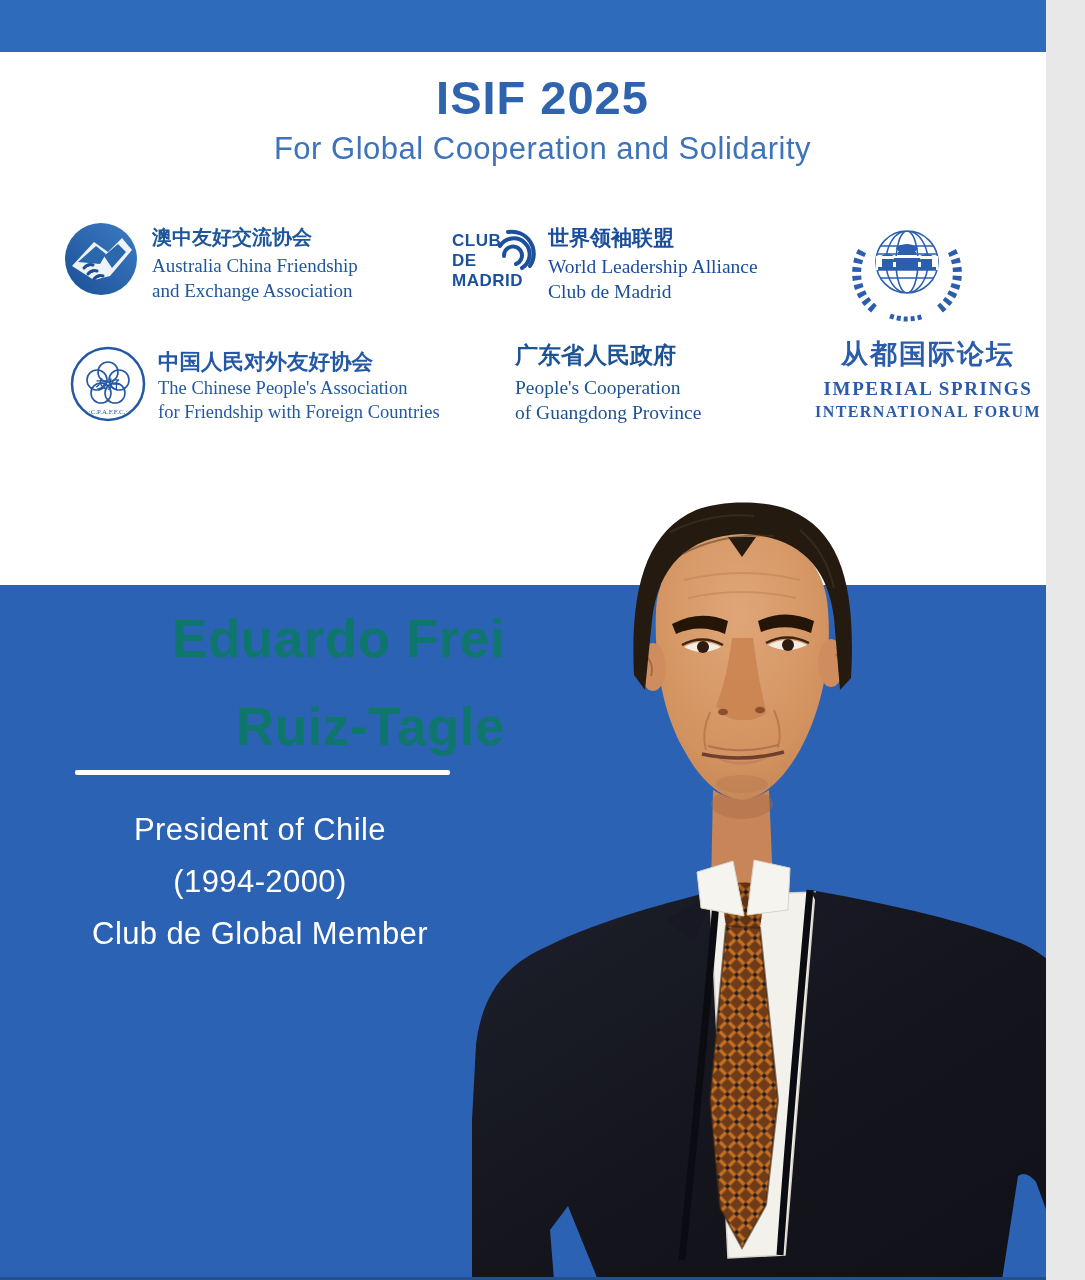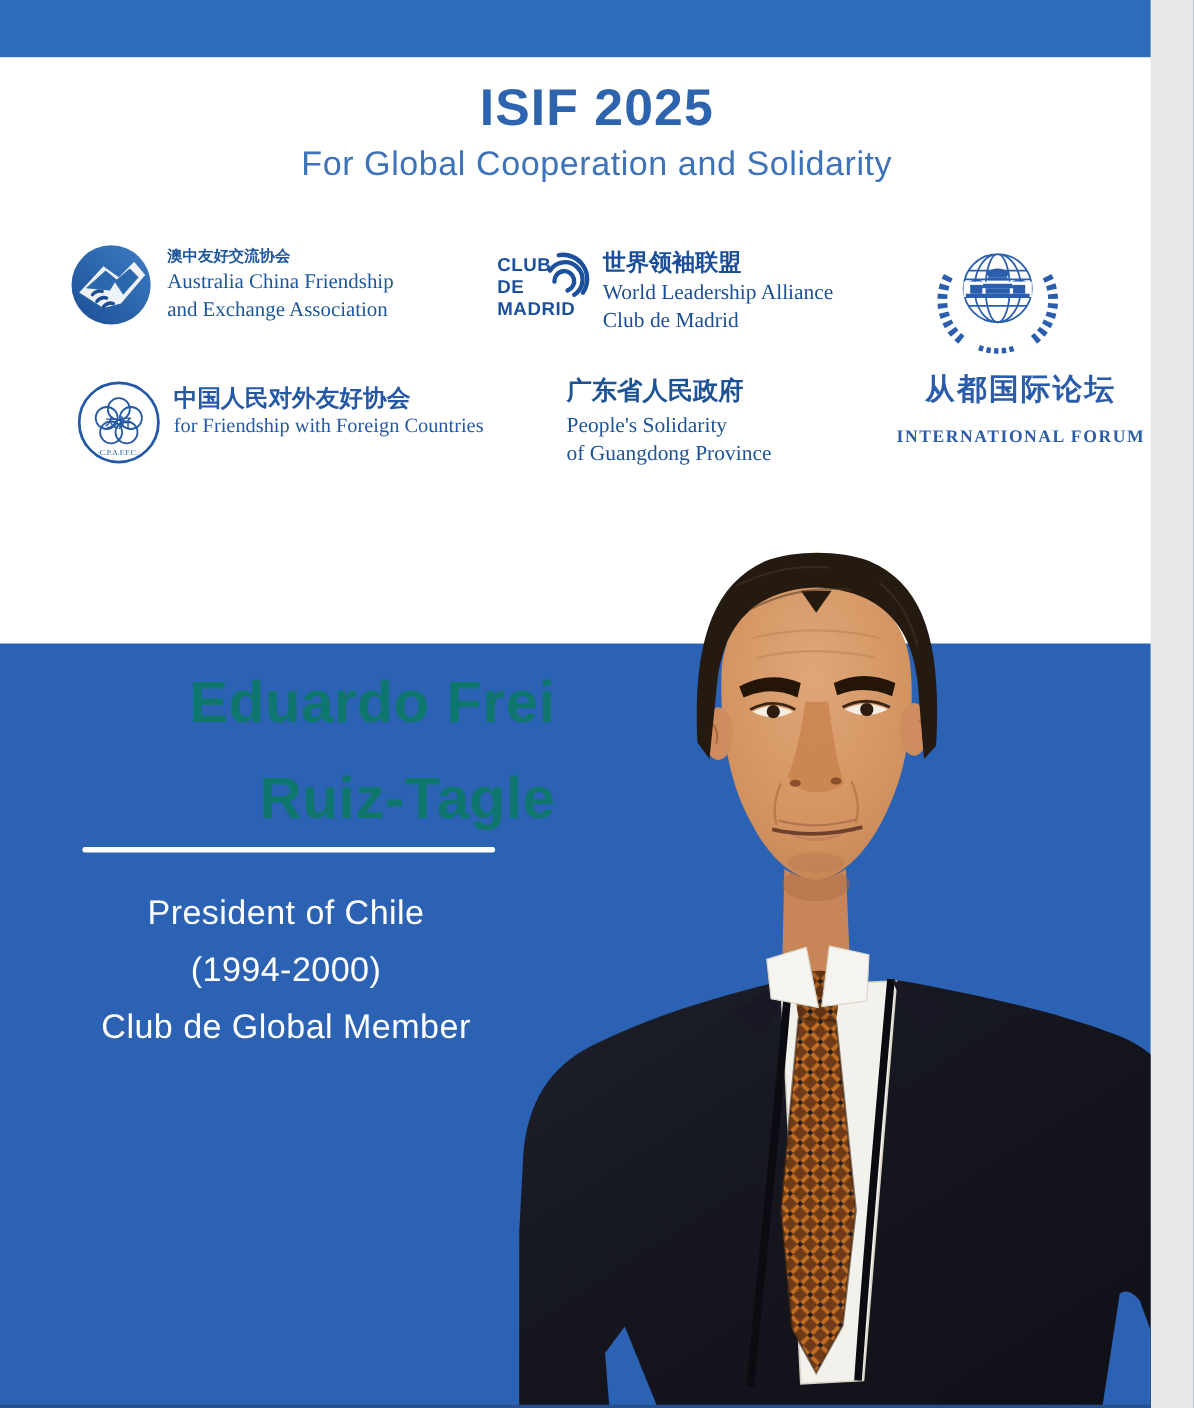--- a/index.html
+++ b/index.html
@@ -16,42 +16,42 @@
   .title{left:0;top:70px;width:1085px;text-align:center;color:#2e64ae;
          font-size:47px;font-weight:800;letter-spacing:1px;}
   .subtitle{left:0;top:131px;width:1085px;text-align:center;color:#3e73b9;
             font-size:31px;font-weight:400;letter-spacing:.5px;}
 
   
   .cn{font-weight:700;font-family:"DejaVu Sans",sans-serif;}
   .en{font-family:"Liberation Serif",serif;}
 
   .acfea-text{left:152px;top:224px;color:#1d5699;}
-  .acfea-text .cn{font-size:14px;margin-bottom:3px;}
+  .acfea-text .cn{font-size:20px;margin-bottom:3px;}
   .acfea-text .en{font-size:19px;line-height:24.5px;}
 
   .cdm-mark{left:452px;top:231px;color:#1c4f9c;font-weight:800;font-size:17px;line-height:20px;letter-spacing:.5px;}
   .cdm-arcs{left:494px;top:228px;}
   .cdm-text{left:548px;top:224px;color:#1a4e9a;}
   .cdm-text .cn{font-size:21px;margin-bottom:3px;}
   .cdm-text .en{font-size:19.5px;line-height:24.5px;}
 
   .wreath{left:852px;top:212px;}
 
   .cpaffc-seal{left:70px;top:346px;}
   .cpaffc-text{left:158px;top:347px;color:#2458a5;}
   .cpaffc-text .cn{font-size:21.5px;margin-bottom:0;}
   .cpaffc-text .en{font-size:18.5px;line-height:24px;}
 
   .gd-text{left:515px;top:340px;color:#1d5294;}
   .gd-text .cn{font-size:23px;margin-bottom:4px;}
   .gd-text .en{font-size:19.5px;line-height:25px;}
 
   .isif-block{left:812px;top:336px;width:232px;text-align:center;color:#2a5cab;}
-  .isif-block .cn{font-size:27px;letter-spacing:2px;font-family:Liberation Mono, monospace;margin-bottom:15px;}
+  .isif-block .cn{font-size:27px;letter-spacing:2px;font-family:Liberation Mono, monospace;margin-bottom:5px;}
   .isif-en1{font-family:"Liberation Serif",serif;font-size:19px;font-weight:600;letter-spacing:1.6px;line-height:24px;}
   .isif-en2{font-family:"Liberation Serif",serif;font-size:16px;font-weight:600;letter-spacing:1.4px;line-height:22px;}
 
   
   .name{left:15px;width:490px;text-align:right;color:#0f766e;font-weight:800;font-size:53px;letter-spacing:.5px;}
   .name1{top:608px;}
   .name2{top:696px;}
   .name-underline{left:75px;top:770px;width:375px;height:5px;background:#ffffff;border-radius:2px;}
   .role{left:10px;width:500px;text-align:center;color:#ffffff;font-weight:400;font-size:31px;letter-spacing:.4px;}
   .role1{top:812px;}
@@ -152,31 +152,33 @@
       <circle cx="27" cy="34" r="10"></circle>
       <circle cx="31" cy="47" r="10"></circle>
       <circle cx="45" cy="47" r="10"></circle>
       <circle cx="49" cy="34" r="10"></circle>
     </g>
     <text x="38" y="42" text-anchor="middle" font-size="12" font-weight="bold" fill="#2458a5" font-family="DejaVu Sans, sans-serif">友好</text>
     <text x="38" y="68" text-anchor="middle" font-size="7" fill="#2458a5" font-family="Liberation Serif, serif">·C.P.A.F.F.C.·</text>
   </svg>
   <div class="abs cpaffc-text">
     <div class="cn">中国人民对外友好协会</div>
+    <div class="en">The Chinese People's Association</div>
     <div class="en">for Friendship with Foreign Countries</div>
   </div>
 
   <div class="abs gd-text">
     <div class="cn">广东省人民政府</div>
-    <div class="en">People's Solidarity</div>
+    <div class="en">People's Cooperation</div>
     <div class="en">of Guangdong Province</div>
   </div>
 
   <div class="abs isif-block">
     <div class="cn">从都国际论坛</div>
+    <div class="isif-en1">IMPERIAL SPRINGS</div>
     <div class="isif-en2">INTERNATIONAL FORUM</div>
   </div>
 
   <svg class="abs" style="left:470px;top:460px" width="615" height="820" viewBox="0 0 615 820">
     <defs>
       <linearGradient id="suitG" x1="0" y1="0" x2="1" y2="1">
         <stop offset="0" stop-color="#1d1f2b"></stop>
           <stop offset=".5" stop-color="#14151d"></stop>
           <stop offset="1" stop-color="#101118"></stop>
       </linearGradient>

